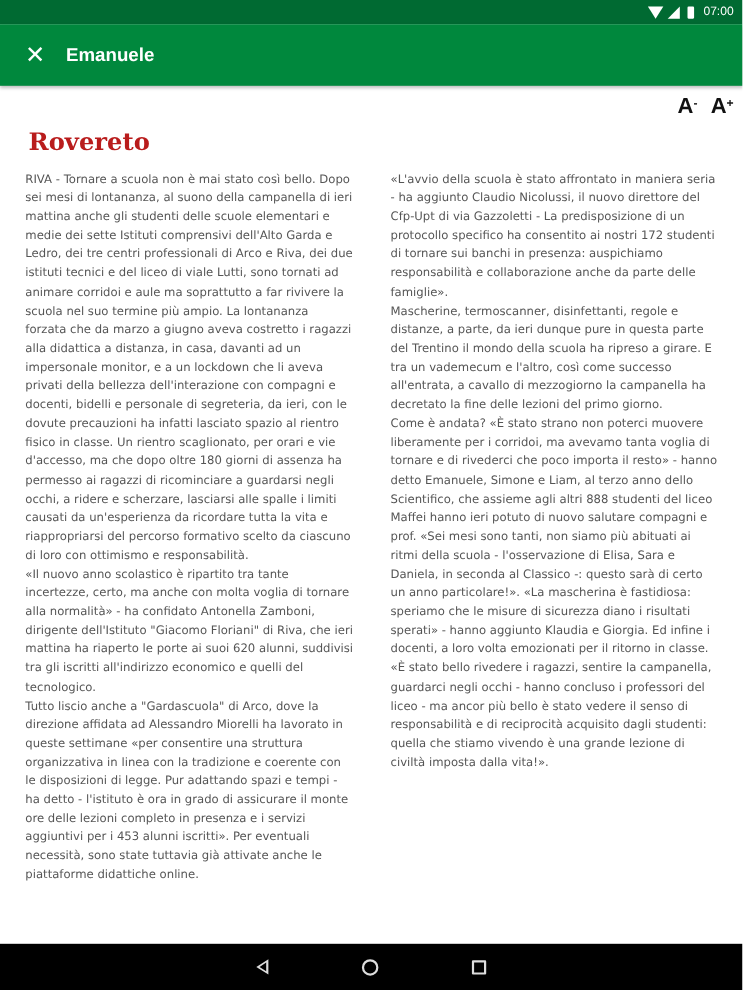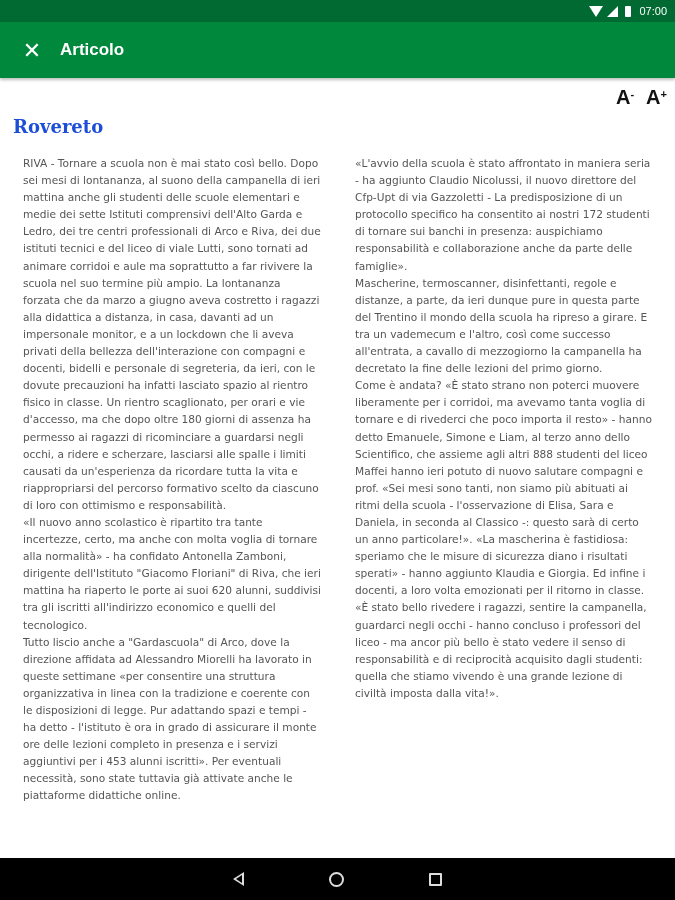--- a/index.html
+++ b/index.html
@@ -40,22 +40,22 @@
   }
 
   .font-controls {
     position: absolute; top: 86px; right: 8px; display: flex; gap: 12px;
     font-family: "Liberation Sans", sans-serif; font-weight: bold; font-size: 20px; color: #111;
   }
   .font-controls span { cursor: pointer; }
   .font-controls sup { font-size: 11px; vertical-align: 6px; }
 
   .article-title {
-    position: absolute; top: 116px; left: 13px;
-    font-family: "DejaVu Serif", serif; font-size: 18px; color: #1d4ed8;
+    position: absolute; top: 116px; left: 26px;
+    font-family: "DejaVu Serif", serif; font-size: 22px; color: #b91c1c;
   }
 
   .article-body {
     position: absolute; top: 155px; left: 23px; width: 630px; height: 680px;
     column-count: 2; column-gap: 34px; column-fill: auto;
     font-family: "DejaVu Sans", sans-serif; font-size: 10.6px; line-height: 17.1px;
     color: #555;
   }
   .author { margin-top: 16px; margin-bottom: 17px; }
   .para { margin: 0; }
@@ -82,21 +82,21 @@
   <span class="ic wifi"></span>
   <span class="ic signal"></span>
   <span class="ic battery"></span>
   <span class="clock">07:00</span>
 </div>
 
 <div class="app-bar">
   <div class="close-btn">
     <span>✕</span>
   </div>
-  <div class="app-title">Articolo</div>
+  <div class="app-title">Emanuele</div>
 </div>
 
 <div class="font-controls">
   <span><span>A</span><sup>-</sup></span>
   <span><span>A</span><sup>+</sup></span>
 </div>
 
 <h1 class="article-title">Rovereto</h1>
 
 <div class="article-body">

